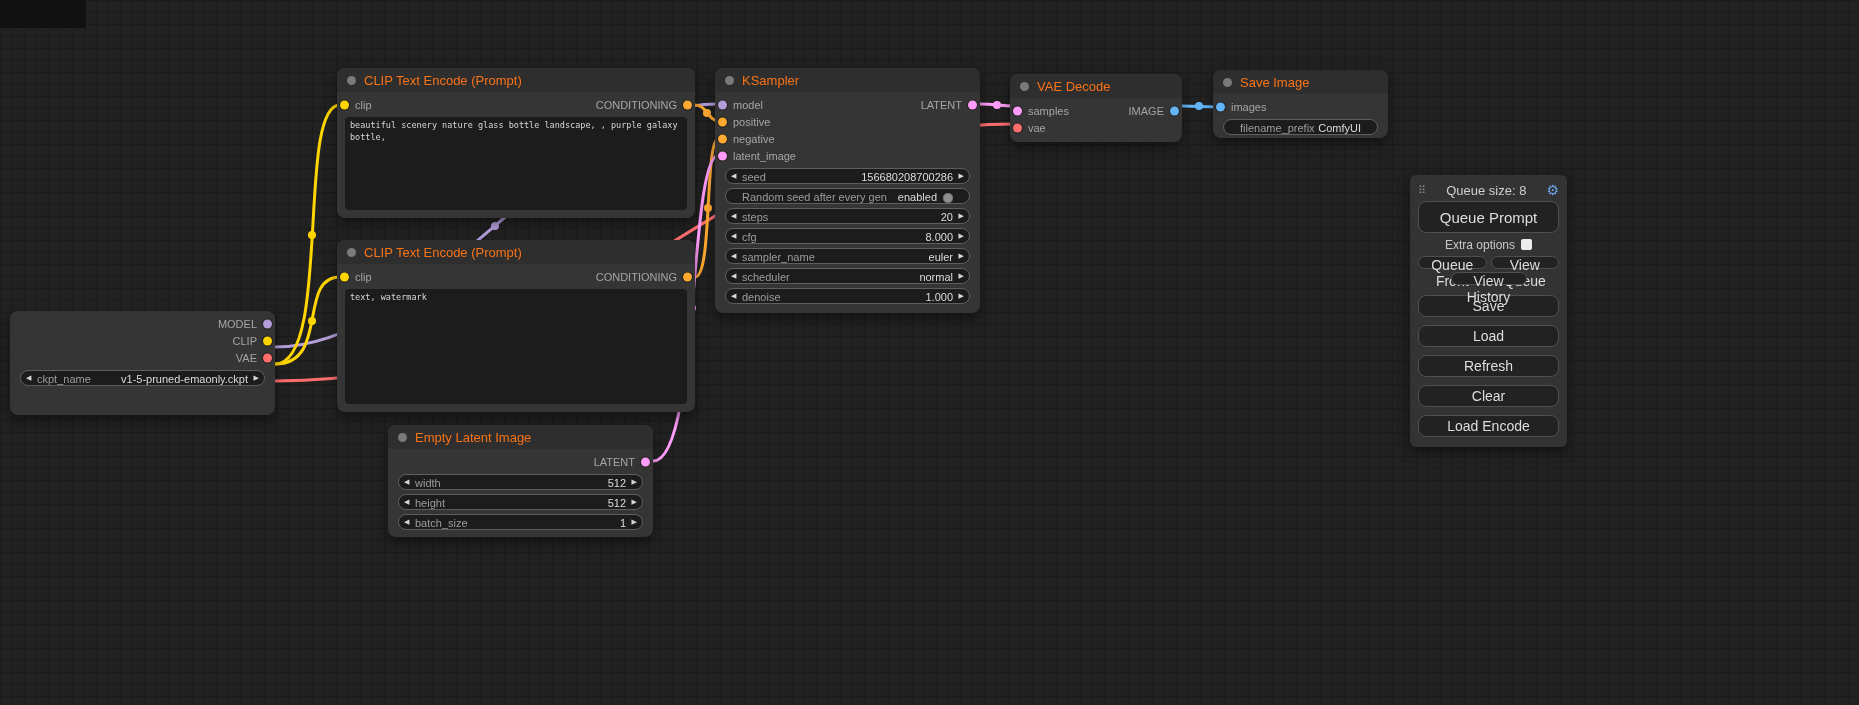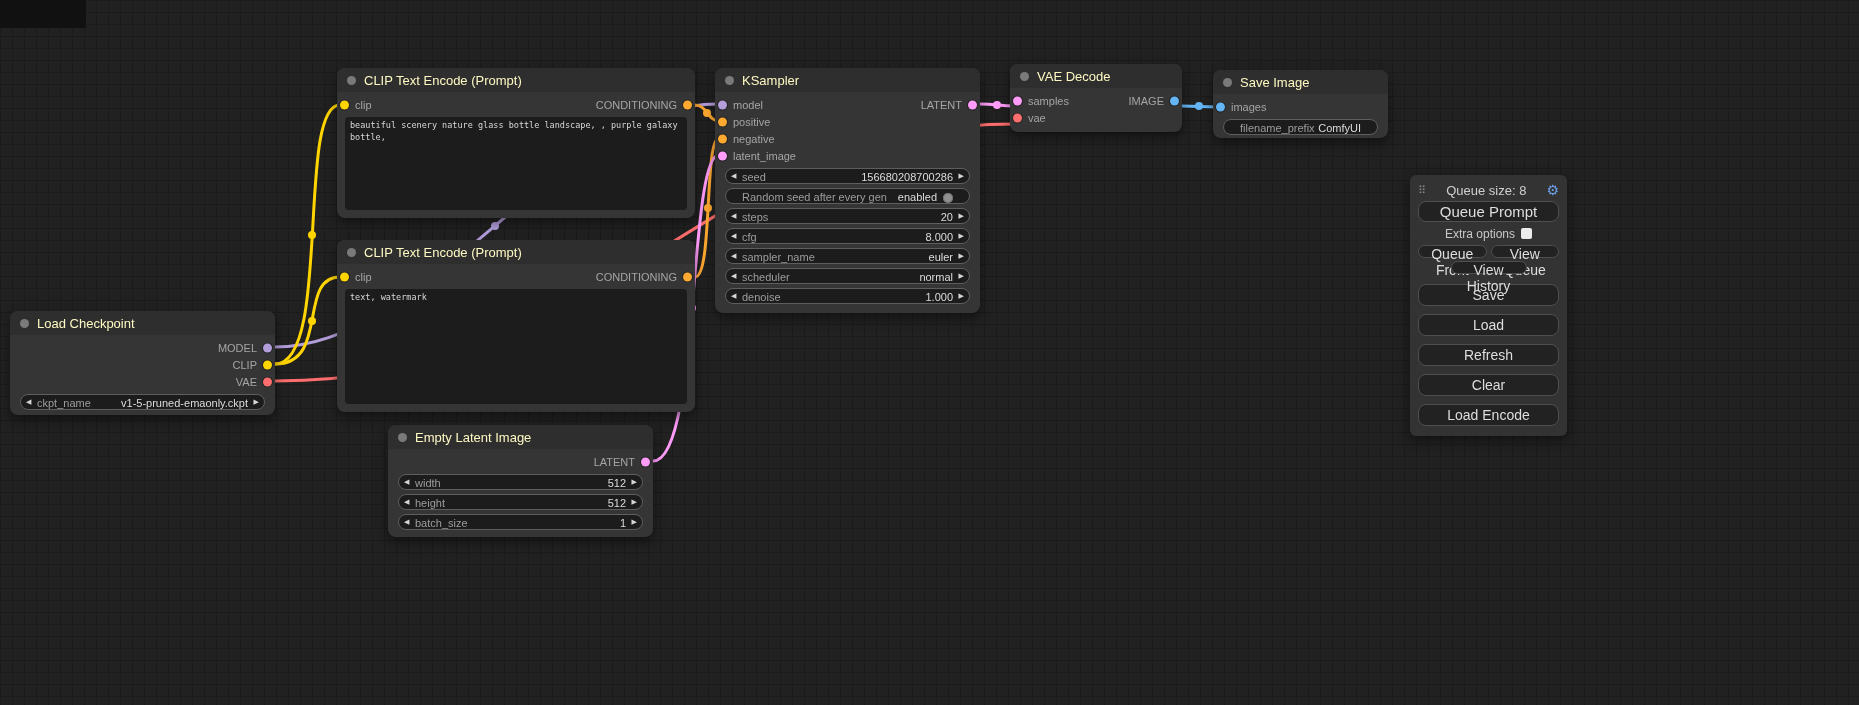--- a/index.html
+++ b/index.html
@@ -10,21 +10,21 @@
                      linear-gradient(90deg,#1b1b1b 1px,transparent 1px);
     background-size:12px 12px;
     font-family:"Liberation Sans",sans-serif;}
   #darkpatch{position:absolute;left:0;top:0;width:86px;height:28px;background:#111;z-index:0}
   #wires{position:absolute;left:0;top:0;z-index:1}
   #wires path{fill:none;stroke-width:3;stroke-linecap:round}
 
   .node{position:absolute;z-index:2;background:#353535;border-radius:8px;
         box-shadow:0 5px 12px rgba(0,0,0,.45)}
   .ntitle{display:flex;align-items:center;height:24px;padding:0 10px;background:#2e2e2e;
-          border-radius:8px 8px 0 0;font-size:13px;color:#fef9c3;cursor:move}
+          border-radius:8px 8px 0 0;font-size:13px;color:#f97316;cursor:move}
   .ndot{width:9px;height:9px;border-radius:50%;background:#7a7a7a;margin-right:8px;flex:none}
   .nbody{position:relative;height:calc(100% - 24px);padding-top:4px}
   .srow{position:relative;display:flex;align-items:center;height:17px;font-size:11px;color:#a5a5a5}
   .sdot{position:absolute;top:50%;transform:translateY(-50%);width:9px;height:9px;border-radius:50%;
         box-shadow:0 0 0 1px rgba(0,0,0,.35);cursor:crosshair}
   .sdot.in{left:3px}
   .sdot.out{right:3px}
   .slabel.in{margin-left:18px}
   .slabel.out{margin-left:auto;margin-right:18px}
   .widget{position:relative;display:flex;align-items:flex-end;height:16px;margin:4px 10px 0;
@@ -44,21 +44,21 @@
 
   #menu{position:absolute;z-index:3;left:1410px;top:175px;width:157px;background:#333;
         border-radius:6px;box-shadow:0 4px 12px rgba(0,0,0,.5);padding:6px 8px 10px;color:#cfcfcf}
   .mhead{display:flex;align-items:center;height:18px;margin-bottom:2px}
   .grip{color:#8a8a8a;font-size:11px;cursor:grab}
   .qsize{flex:1;text-align:center;font-size:13px;color:#cfcfcf}
   .gear{color:#6aa1e8;font-size:14px;cursor:pointer}
   #menu button{font-family:"Liberation Sans",sans-serif;background:#222;border:1px solid #4f4f4f;
         border-radius:8px;color:#dedede;cursor:pointer;display:block}
   .big{width:100%;height:22px;font-size:14px;margin-top:8px}
-  .qp{height:21px;font-size:15px;margin-top:2px}
+  .qp{height:32px;font-size:15px;margin-top:2px}
   .gapbig{margin-top:10px}
   .extra{display:flex;align-items:center;justify-content:center;gap:6px;font-size:12px;
          height:17px;margin-top:3px;color:#c8c8c8}
   .cbox{width:11px;height:11px;background:#ececec;border-radius:2px;cursor:pointer}
   .smallrow{display:flex;gap:4px;margin-top:3px;justify-content:center}
   .small{flex:1;height:13px;font-size:14px;border-radius:7px;padding:0}
   .vh{flex:none !important;width:76px}
 </style>
 </head>
 <body>
@@ -82,24 +82,20 @@
     <circle cx="312" cy="321" r="4" fill="#FFD500"></circle>
     <circle cx="656" cy="253" r="4" fill="#FF6E6E"></circle>
     <circle cx="707" cy="113" r="4" fill="#FFA931"></circle>
     <circle cx="708" cy="208" r="4" fill="#FFA931"></circle>
     <circle cx="692" cy="308" r="4" fill="#FF9CF9"></circle>
     <circle cx="997" cy="105" r="4" fill="#FF9CF9"></circle>
     <circle cx="1199" cy="106" r="4" fill="#64B5F6"></circle>
   </svg>
 
   <div class="node" style="left:10px;top:311px;width:265px;height:104px">
-    <div class="ntitle">
-      <span class="ndot"></span>
-      <span>Load Checkpoint</span>
-    </div>
     <div class="nbody">
       <div class="srow">
         <span class="slabel out">MODEL</span>
         <span class="sdot out" style="background-color: rgb(179, 157, 219);"></span>
       </div>
       <div class="srow">
         <span class="slabel out">CLIP</span>
         <span class="sdot out" style="background-color: rgb(255, 213, 0);"></span>
       </div>
       <div class="srow">
@@ -239,21 +235,21 @@
       </div>
       <div class="widget">
         <span class="warrow l">◀</span>
         <span class="wlabel">denoise</span>
         <span class="wvalue">1.000</span>
         <span class="warrow r">▶</span>
       </div>
     </div>
   </div>
 
-  <div class="node" style="left:1010px;top:64px;width:172px;height:68px">
+  <div class="node" style="left:1010px;top:74px;width:172px;height:68px">
     <div class="ntitle">
       <span class="ndot"></span>
       <span>VAE Decode</span>
     </div>
     <div class="nbody">
       <div class="srow">
         <span class="sdot in" style="background-color: rgb(255, 156, 249);"></span>
         <span class="slabel in">samples</span>
         <span class="slabel out">IMAGE</span>
         <span class="sdot out" style="background-color: rgb(100, 181, 246);"></span>

